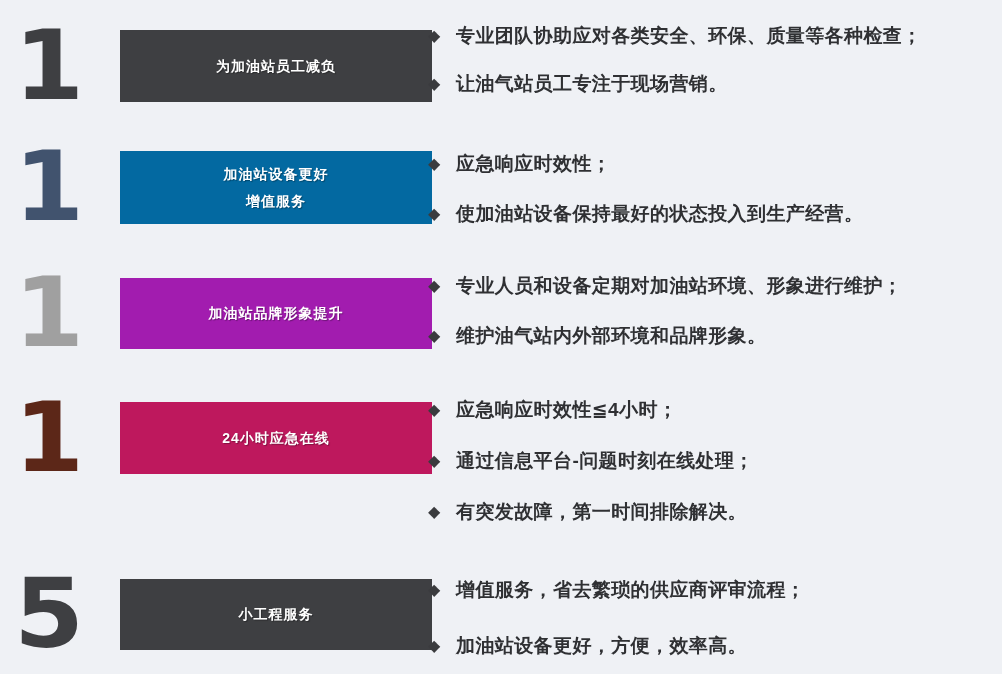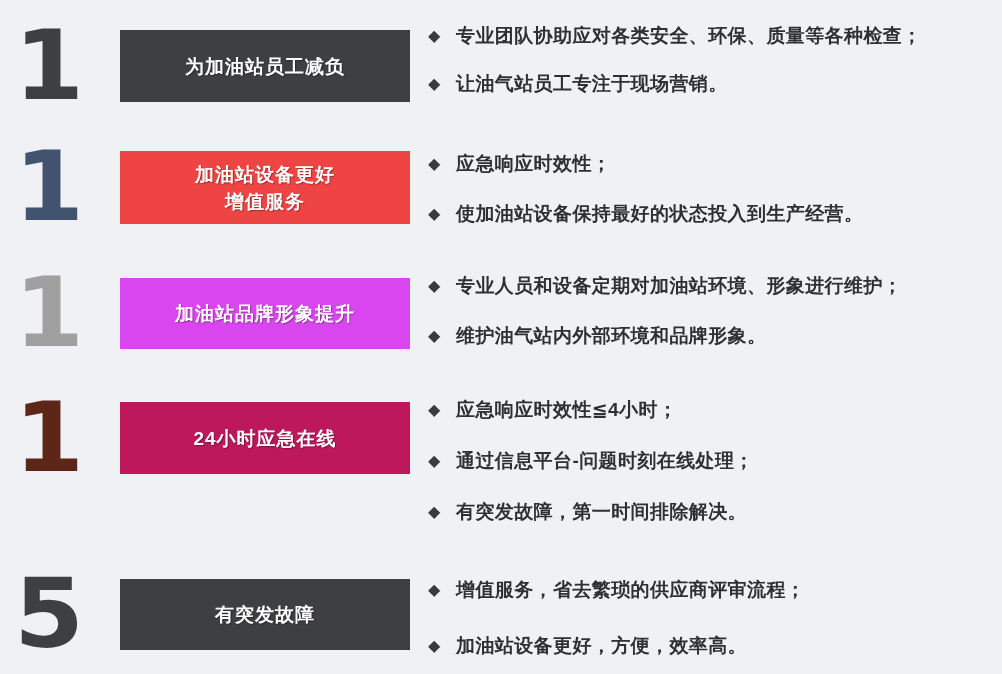--- a/index.html
+++ b/index.html
@@ -45,28 +45,28 @@
     display: block;
     transform: scaleX(1.05);
     transform-origin: left top;
   }
   .label-cell {
     flex: 0 0 266px;
     width: 266px;
     box-sizing: border-box;
   }
   .label-box {
-    width: 290px;
+    width: 312px;
     display: flex;
     align-items: center;
     justify-content: center;
     text-align: center;
     color: #ffffff;
     font-weight: bold;
-    font-size: 19px;
+    font-size: 14px;
     line-height: 27px;
     letter-spacing: 1px;
     text-shadow: 1px 1px 1px rgba(0,0,0,0.32);
     box-sizing: border-box;
     padding: 4px 6px;
   }
   .bullets-cell {
     flex: 1 1 auto;
     padding-left: 42px;
     box-sizing: border-box;
@@ -114,21 +114,21 @@
         <span class="marker">◆</span>
         <span class="btext">让油气站员工专注于现场营销。</span>
       </div>
       <div class="bullets-cell"></div>
     </div>
     <div class="row" style="top: 151px;">
       <div class="num-cell">
         <span class="num" style="color: rgb(65, 83, 110); line-height: 73px;">1</span>
       </div>
       <div class="label-cell">
-        <div class="label-box" style="background: #ef4444; height: 73px;">
+        <div class="label-box" style="background: #0369a1; height: 73px;">
           <div>
             <div>加油站设备更好</div>
             <div>增值服务</div>
           </div>
         </div>
       </div>
       <div class="bullet" style="position: absolute; left: 428px; top: 1px; width: 560px;">
         <span class="marker">◆</span>
         <span class="btext">应急响应时效性；</span>
       </div>
@@ -136,21 +136,21 @@
         <span class="marker">◆</span>
         <span class="btext">使加油站设备保持最好的状态投入到生产经营。</span>
       </div>
       <div class="bullets-cell"></div>
     </div>
     <div class="row" style="top: 278px;">
       <div class="num-cell">
         <span class="num" style="color: rgb(160, 160, 160); line-height: 71px;">1</span>
       </div>
       <div class="label-cell">
-        <div class="label-box" style="background: #d946ef; height: 71px;">
+        <div class="label-box" style="background: #a21caf; height: 71px;">
           <div>
             <div>加油站品牌形象提升</div>
           </div>
         </div>
       </div>
       <div class="bullet" style="position: absolute; left: 428px; top: -4px; width: 560px;">
         <span class="marker">◆</span>
         <span class="btext">专业人员和设备定期对加油站环境、形象进行维护；</span>
       </div>
       <div class="bullet" style="position: absolute; left: 428px; top: 46px; width: 560px;">
@@ -184,21 +184,21 @@
       </div>
       <div class="bullets-cell"></div>
     </div>
     <div class="row" style="top: 579px;">
       <div class="num-cell">
         <span class="num" style="color: rgb(62, 63, 66); line-height: 71px;">5</span>
       </div>
       <div class="label-cell">
         <div class="label-box" style="background: rgb(62, 63, 66); height: 71px;">
           <div>
-            <div>有突发故障</div>
+            <div>小工程服务</div>
           </div>
         </div>
       </div>
       <div class="bullet" style="position: absolute; left: 428px; top: -1px; width: 560px;">
         <span class="marker">◆</span>
         <span class="btext">增值服务，省去繁琐的供应商评审流程；</span>
       </div>
       <div class="bullet" style="position: absolute; left: 428px; top: 55px; width: 560px;">
         <span class="marker">◆</span>
         <span class="btext">加油站设备更好，方便，效率高。</span>

